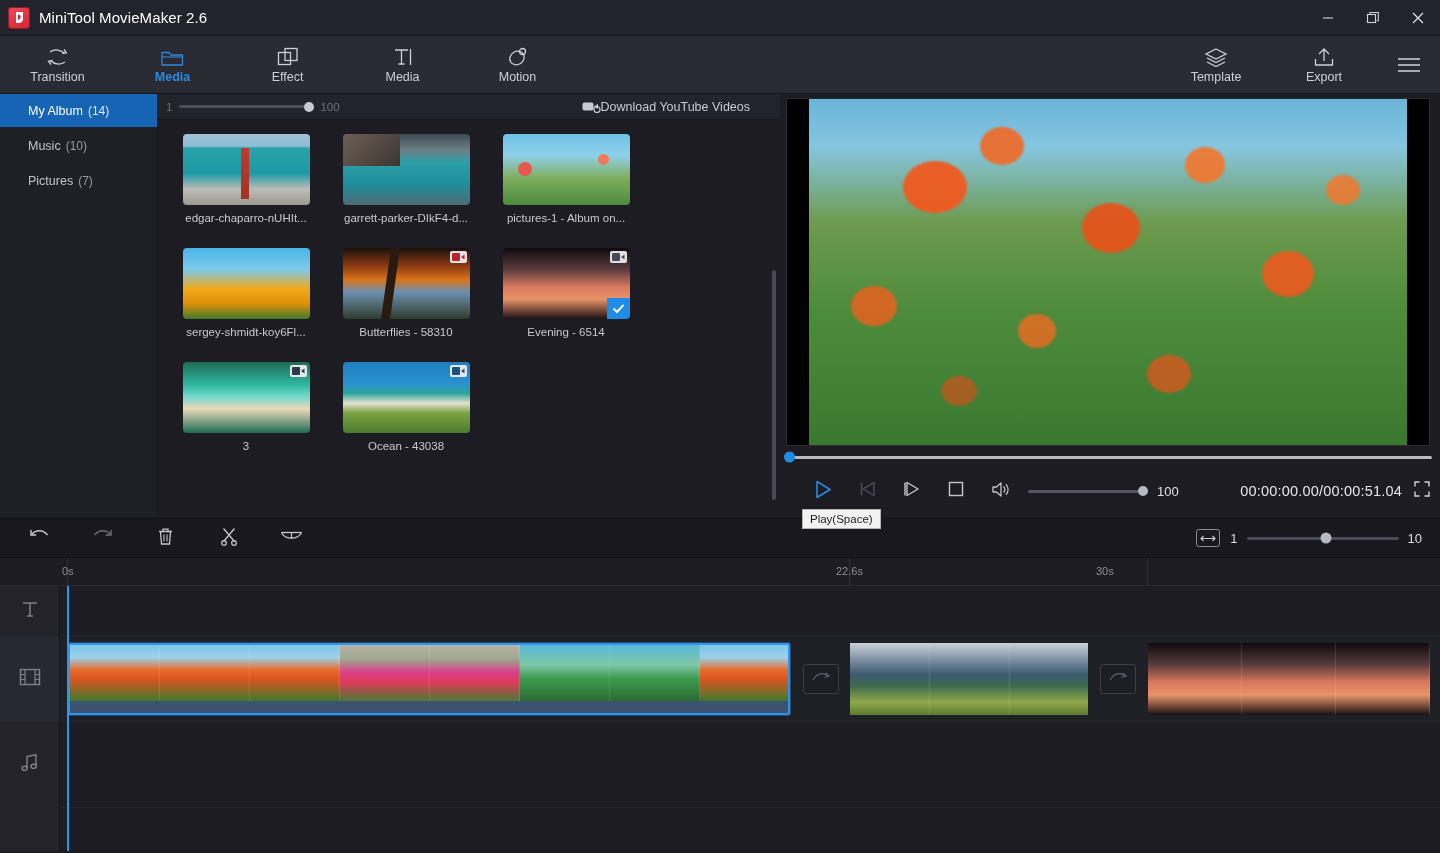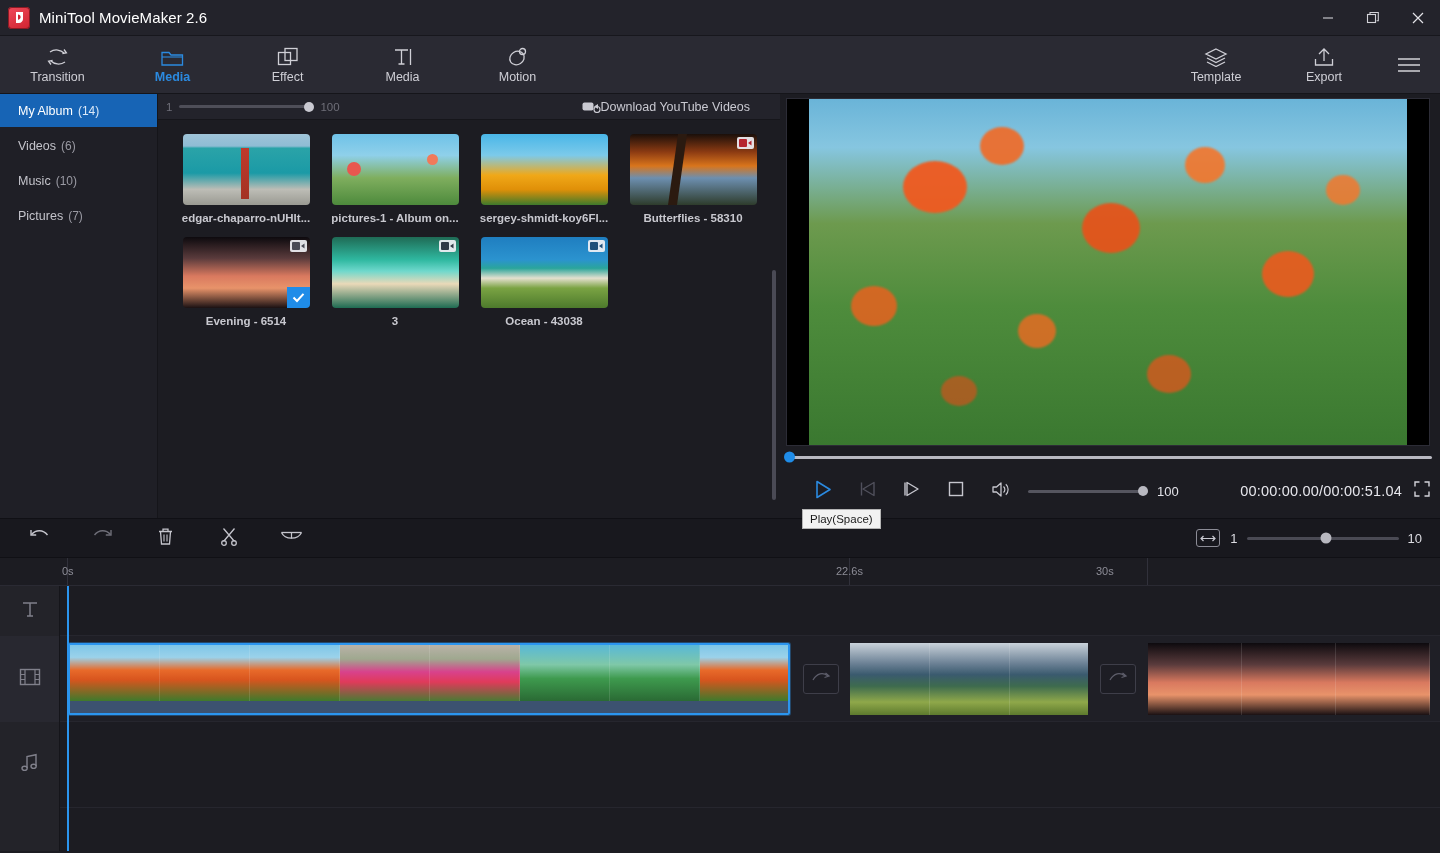--- a/index.html
+++ b/index.html
@@ -44,40 +44,40 @@
   .rib-right{margin-left:auto;display:flex;align-items:center;}
   .rib-right .rib-item{width:108px;}
   .hamburger{width:62px;height:58px;display:flex;align-items:center;justify-content:center;}
 
   
   .main{display:flex;height:424px;background:#1c1c22;}
 
   
   .sidebar{width:158px;background:#1f1f26;padding-top:0;border-right:1px solid #15151a;flex:none;}
   .side-item{
-    height:33px;display:flex;align-items:center;padding-left:18px;
+    height:33px;display:flex;align-items:center;padding-left:28px;
     font-size:12.5px;color:#c3c3ca;
   }
   .side-item .cnt{color:#9a9aa3;margin-left:5px;font-size:12px;}
   .side-item.active{background:#1764b5;color:#fff;}
   .side-item.active .cnt{color:#dbe9f8;}
 
   
   .library{width:622px;background:#1c1c22;display:flex;flex-direction:column;position:relative;flex:none;}
   .lib-top{height:26px;display:flex;align-items:center;background:#23232b;border-bottom:1px solid #16161b;padding:0 8px;}
   .zoomslider{display:flex;align-items:center;gap:7px;}
   .zoomslider .lim{font-size:11.5px;color:#6e6e78;}
   .track{width:134px;height:3px;background:#4e4e58;border-radius:2px;position:relative;}
   .track .knob{position:absolute;top:50%;right:-1px;transform:translate(0,-50%);width:10px;height:10px;border-radius:50%;background:#c9c9d1;}
   .yt{margin-left:auto;display:flex;align-items:center;gap:0;font-size:12.5px;color:#c9c9d1;padding-right:22px;}
   .yt .ytico{width:19px;height:14px;display:flex;align-items:center;justify-content:center;}
 
   .grid{
     flex:1;padding:14px 0 10px 16px;display:flex;flex-wrap:wrap;
-    align-content:flex-start;gap:5px;overflow:hidden;position:relative;font-weight:bold;
+    align-content:flex-start;gap:16px;overflow:hidden;position:relative;
   }
   .cell{width:144px;margin-right:0;margin-bottom:8px;}
   .thumb{
     width:127px;height:71px;border-radius:4px;overflow:hidden;position:relative;
     background:#0c0c10;margin:0 auto;
   }
   .thumb.audio{border:1px solid #4a4a55;display:flex;align-items:center;justify-content:center;background:#23232b;}
   .cap{font-size:11.5px;color:#c8c8cf;text-align:center;margin-top:7px;white-space:nowrap;overflow:hidden;text-overflow:ellipsis;padding:0 4px;}
   .vidbadge{
     position:absolute;top:3px;right:3px;width:17px;height:12px;border-radius:2px;
@@ -300,24 +300,20 @@
 </div>
 
 <div class="main">
 
   <div class="sidebar">
     <div class="side-item active">
       <span>My Album</span>
       <span class="cnt">(14)</span>
     </div>
     <div class="side-item" style="margin-top:2px">
-      <span>Videos</span>
-      <span class="cnt">(6)</span>
-    </div>
-    <div class="side-item" style="margin-top:2px">
       <span>Music</span>
       <span class="cnt">(10)</span>
     </div>
     <div class="side-item" style="margin-top:2px">
       <span>Pictures</span>
       <span class="cnt">(7)</span>
     </div>
   </div>
 
   <div class="library">
@@ -339,20 +335,24 @@
         </span>
         <span>Download YouTube Videos</span>
       </div>
     </div>
 
     <div class="grid">
 
       <div class="cell">
         <div class="thumb sc-bridge"></div>
         <div class="cap">edgar-chaparro-nUHIt...</div>
+      </div>
+      <div class="cell">
+        <div class="thumb sc-lake"></div>
+        <div class="cap">garrett-parker-DIkF4-d...</div>
       </div>
       <div class="cell">
         <div class="thumb sc-cosmos"></div>
         <div class="cap">pictures-1 - Album on...</div>
       </div>
 
       <div class="cell">
         <div class="thumb sc-poppy"></div>
         <div class="cap">sergey-shmidt-koy6Fl...</div>
       </div>

